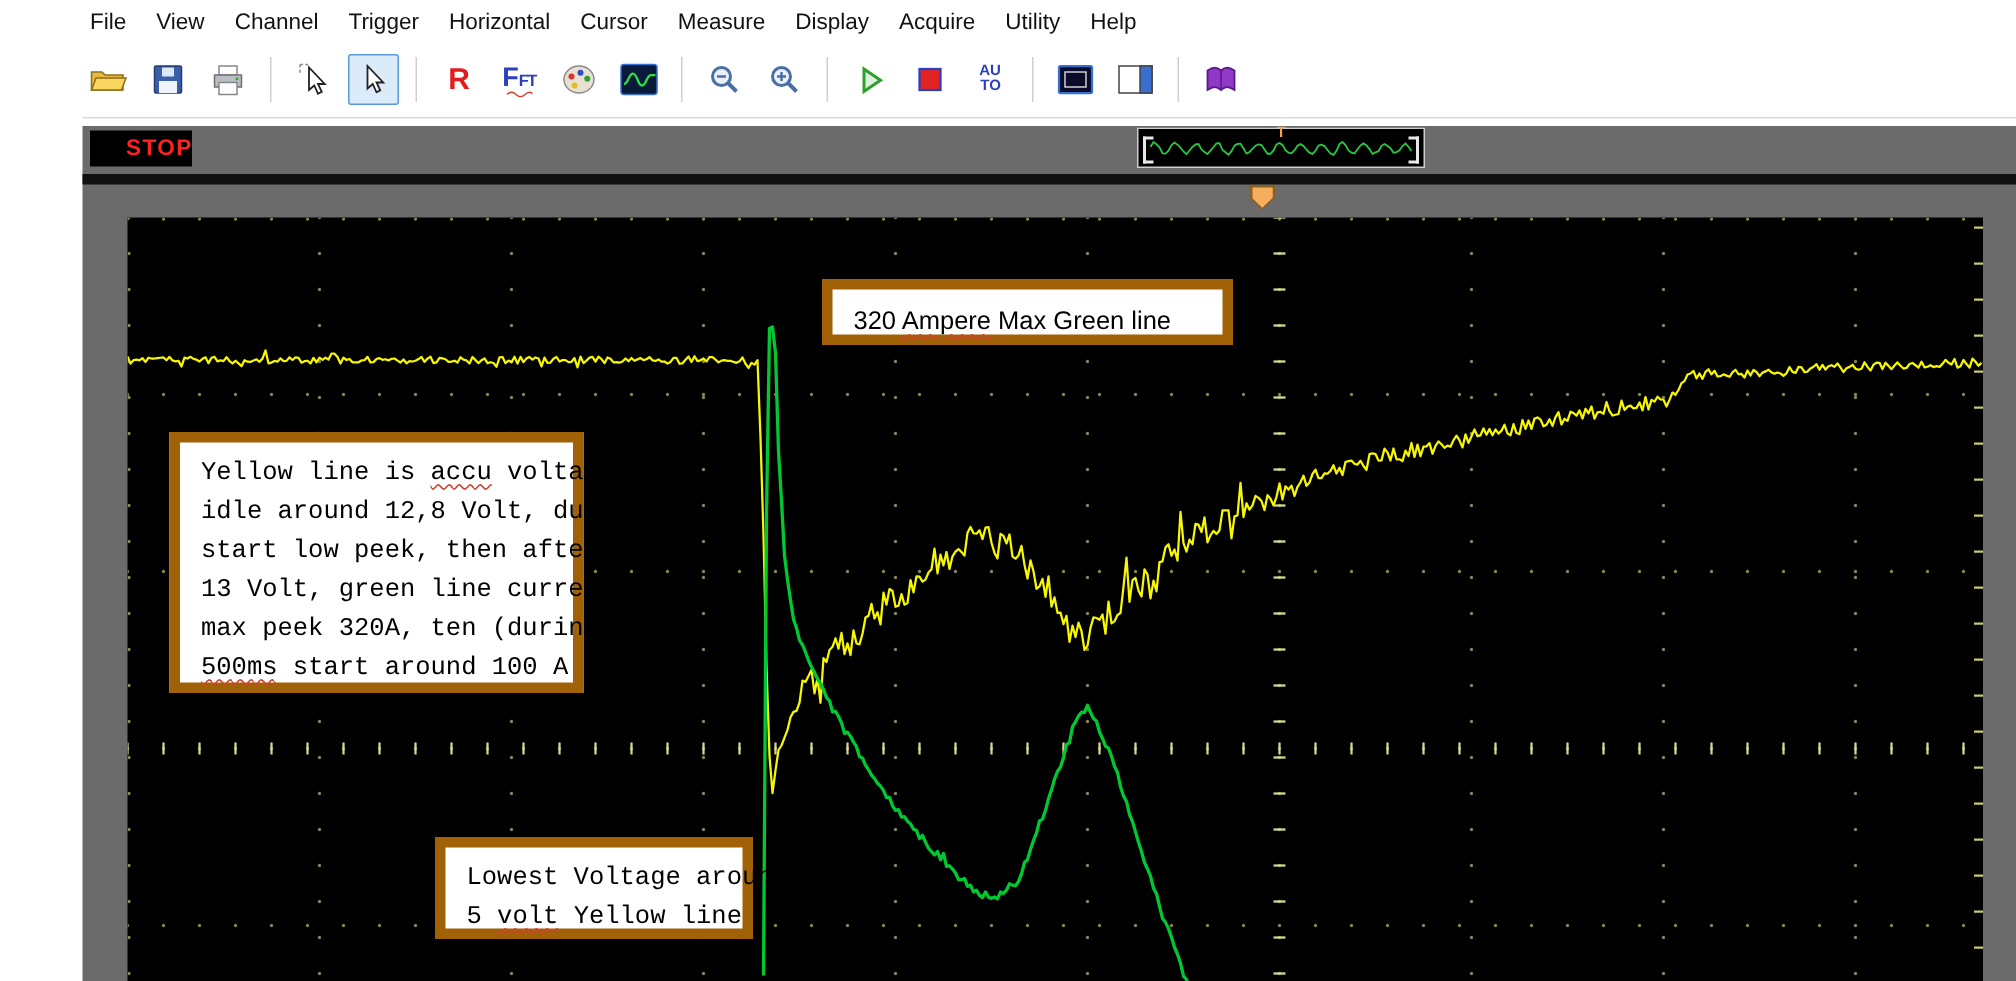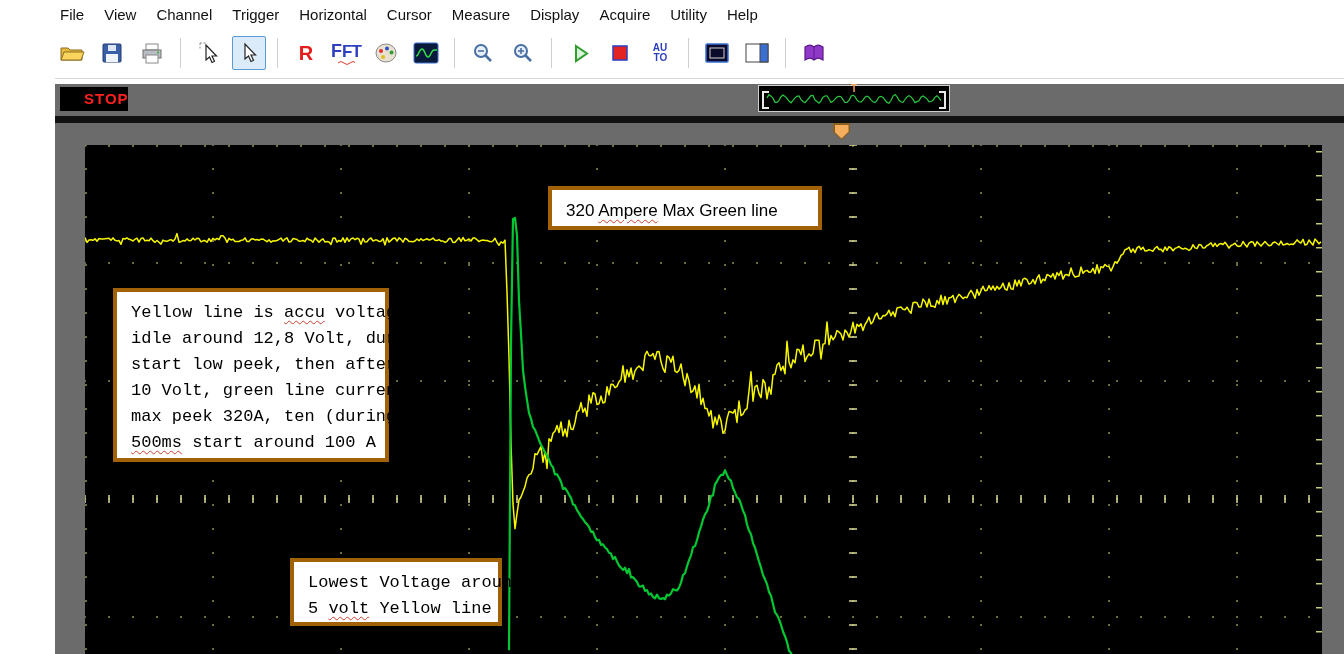--- a/index.html
+++ b/index.html
@@ -10,21 +10,21 @@
   .menubar .mitem{padding:5px 10px;font-size:15px;color:#111;cursor:default;}
   
   .toolbar{position:absolute;left:55px;top:30px;height:46px;display:flex;align-items:center;gap:6px;}
   .tbtn{width:32px;height:32px;display:flex;align-items:center;justify-content:center;border:1px solid transparent;}
   .tbtn.sel{border:1px solid #5b9bd5;background:#dcebfa;border-radius:2px;}
   .sep{width:1px;height:30px;background:#cfcfcf;margin:0 5px;}
   .rletter{color:#e31c1c;font-weight:bold;font-size:20px;}
   .fft{color:#2b3fbf;font-weight:bold;display:flex;flex-direction:column;align-items:center;line-height:1;}
   .fft .row{display:flex;align-items:flex-end;}
   .fft .big{font-size:18px;}
-  .fft .small{font-size:17px;letter-spacing:-1px;}
+  .fft .small{font-size:11px;letter-spacing:-1px;}
   .autotxt{color:#2b3fbf;font-weight:bold;font-size:10px;line-height:10px;text-align:right;}
   .tb-divider{position:absolute;left:55px;right:0;top:78px;height:1px;background:#d8d8d8;}
   
   .workspace{position:absolute;left:55px;top:84px;right:0;bottom:0;background:#6b6b6b;}
   .stop-ind{position:absolute;left:5px;top:3px;width:68px;height:24px;background:#000;
             color:#ff2020;font-size:15px;font-weight:bold;letter-spacing:1px;
             line-height:24px;padding-left:24px;box-sizing:border-box;}
   .preview{position:absolute;left:703px;top:1px;width:192px;height:27px;background:#000;
            border:1px solid #cfcfcf;box-sizing:border-box;}
   .preview .tlabel{position:absolute;top:-2px;left:50%;transform:translateX(-50%);
@@ -33,21 +33,21 @@
   .bracket.l{left:3px;border-left:2px solid #e8e8e8;border-top:2px solid #e8e8e8;border-bottom:2px solid #e8e8e8;}
   .bracket.r{right:3px;border-right:2px solid #e8e8e8;border-top:2px solid #e8e8e8;border-bottom:2px solid #e8e8e8;}
   .dark-band{position:absolute;left:0;right:0;top:32px;height:7px;background:#111;}
   .marker-outer{position:absolute;left:778px;top:39px;width:17px;height:17px;background:#8a5f22;
                 clip-path:polygon(0 0,100% 0,100% 52%,50% 100%,0 52%);}
   .marker-inner{position:absolute;left:1.5px;top:1.5px;width:14px;height:14px;background:#f4ae5e;
                 clip-path:polygon(0 0,100% 0,100% 52%,50% 100%,0 52%);}
   
   .screen{position:absolute;left:30px;top:61px;width:1237px;height:509px;background:#000;overflow:hidden;}
   .screen svg{position:absolute;left:0;top:0;}
-  .note{position:absolute;background:#fff;border:4px solid #a16207;color:#000;font-size:17px;
+  .note{position:absolute;background:#fff;border:7px solid #a16207;color:#000;font-size:17px;
         line-height:26px;padding:8px 14px;box-sizing:border-box;z-index:3;white-space:nowrap;}
   .wavy{text-decoration:underline;text-decoration-style:wavy;text-decoration-color:#d23f31;
         text-decoration-thickness:1px;text-underline-offset:3px;}
 </style>
 </head>
 <body>
 
 <div class="stage">
 
   <div class="menubar">
@@ -786,21 +786,21 @@
         </svg>
 
       <div class="note" style="left:463px;top:41px;width:274px;height:44px;">
         <span>320 </span><span class="wavy">Ampere</span><span> Max Green line</span>
       </div>
 
       <div class="note" style="left:28px;top:143px;width:276px;height:174px;font-family:Liberation Mono, monospace;">
         <div><span>Yellow line is </span><span class="wavy">accu</span><span> voltage,</span></div>
         <div>idle around 12,8 Volt, during</div>
         <div>start low peek, then after</div>
-        <div>10 Volt, green line current,</div>
+        <div>13 Volt, green line current,</div>
         <div>max peek 320A, ten (during</div>
         <div><span class="wavy">500ms</span><span> start around 100 A</span></div>
       </div>
 
       <div class="note" style="left:205px;top:413px;width:212px;height:68px;font-family:Liberation Mono, monospace;">
         <div>Lowest Voltage around</div>
         <div><span>5 </span><span class="wavy">volt</span><span> Yellow line</span></div>
       </div>
     </div>
 

